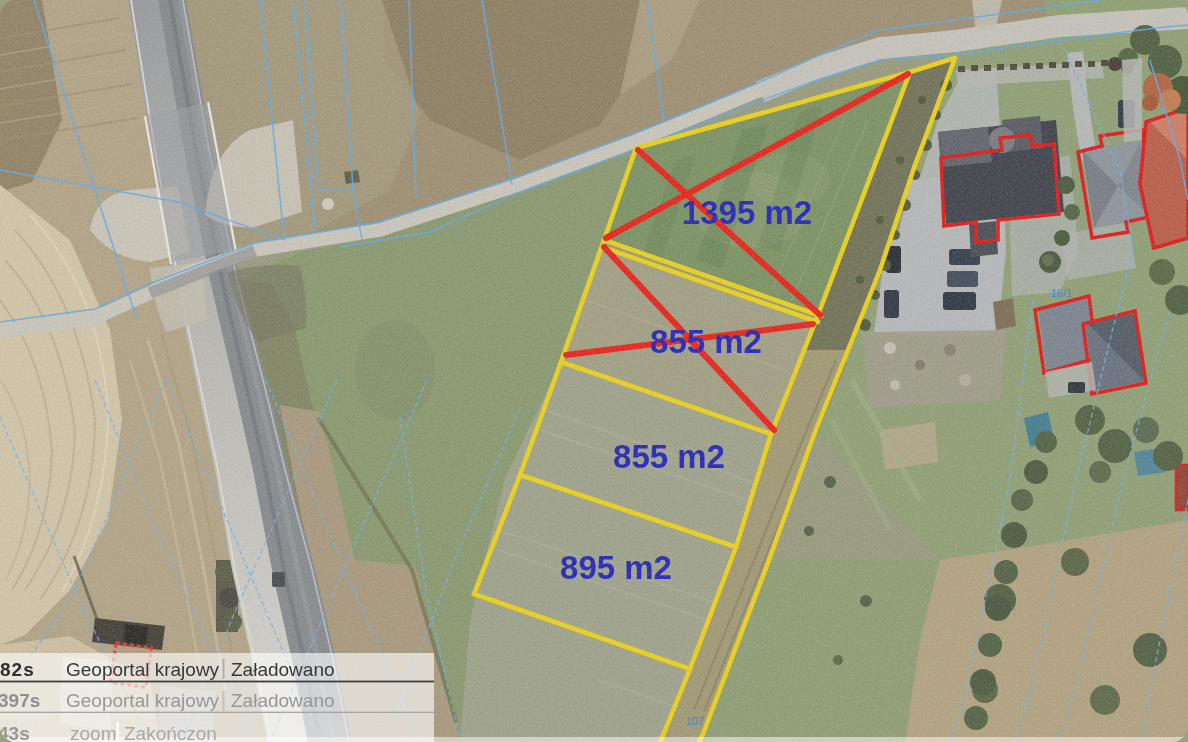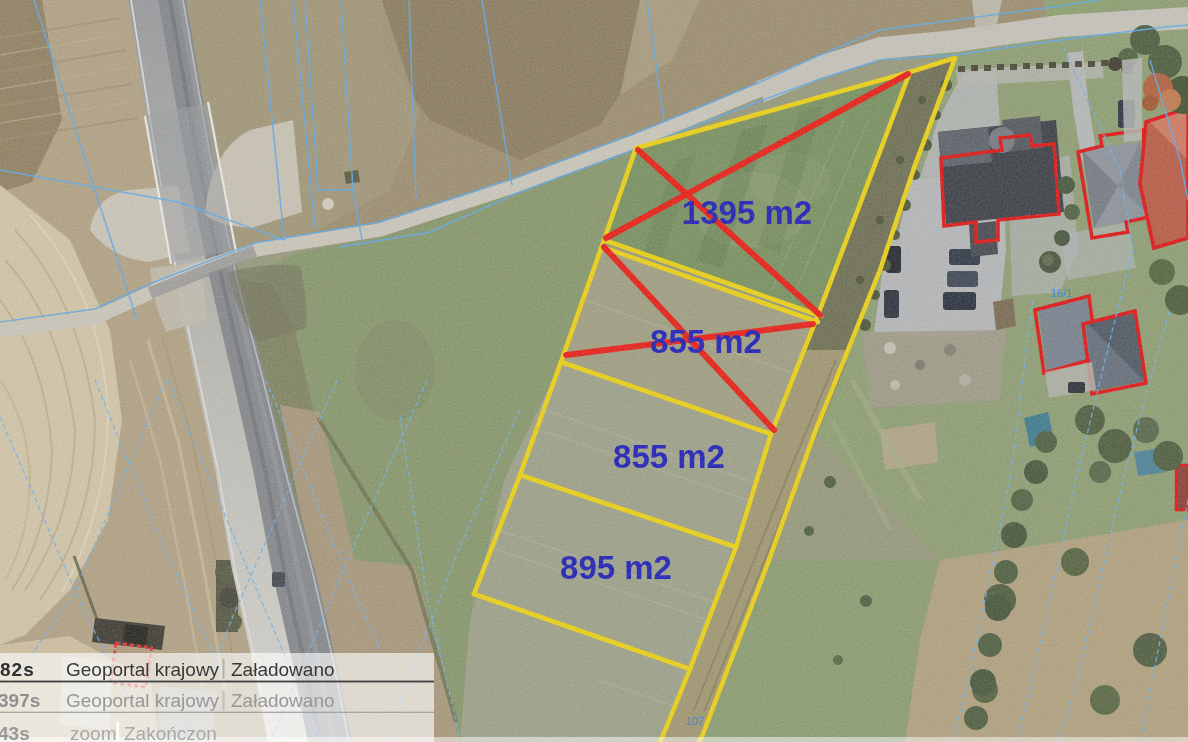--- a/index.html
+++ b/index.html
@@ -1,16 +1,16 @@
 <!DOCTYPE html>
 <html><head>
 <meta charset="utf-8">
 <style>
 html,body{margin:0;padding:0;background:#9aa17e;}
-#map{position:relative;width:1188px;height:742px;overflow:hidden;font-family:"Liberation Sans",sans-serif;}
+#map{position:relative;width:1188px;height:742px;overflow:hidden;font-family:"Liberation Sans",sans-serif;border-radius:16px;}
 svg{display:block;}
 </style>
 </head>
 <body>
 
 <div id="map">
 <svg width="1188" height="742" viewBox="0 0 1188 742">
 
 <rect x="0" y="0" width="1188" height="742" fill="#96997a"></rect>
 

